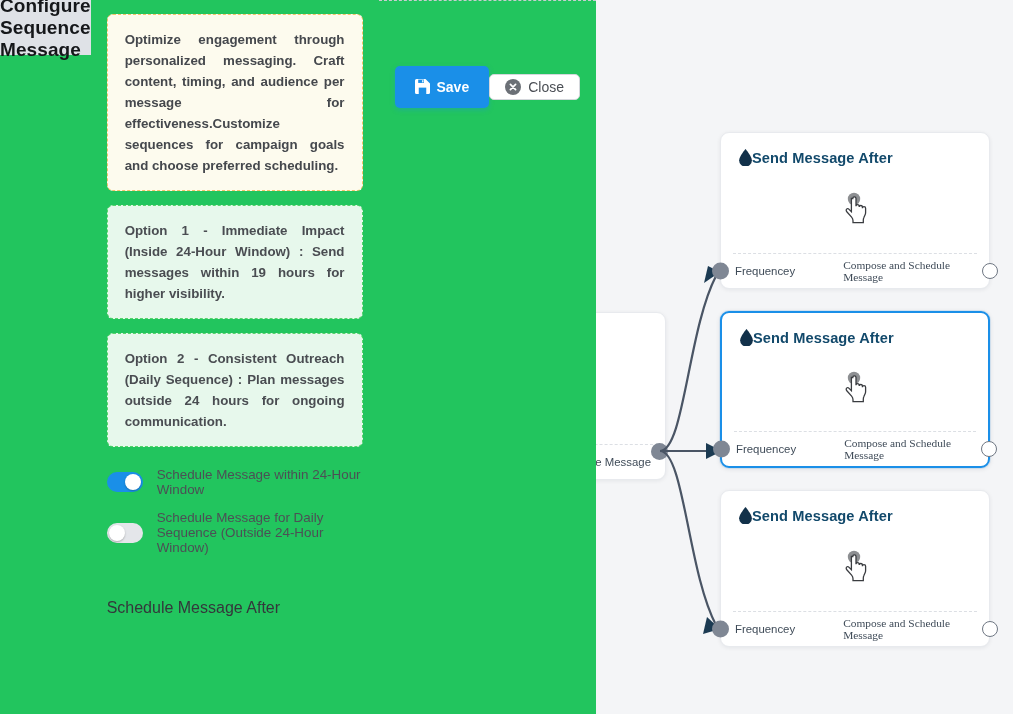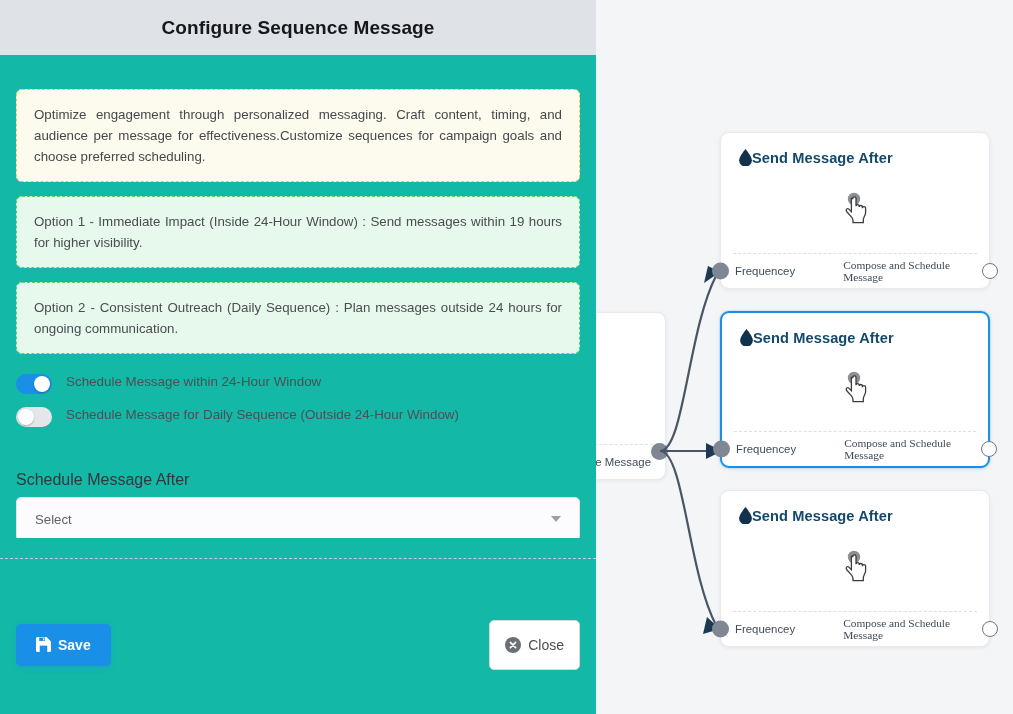--- a/index.html
+++ b/index.html
@@ -15,26 +15,24 @@
     position: relative;
   }
 
   
   .app { position: absolute; inset: 0; display: flex; }
 
   
   .panel {
     width: 596px;
     height: 714px;
-    background: #14b8a6;
-    position: relative;
-    display: flex;
-    flex-direction: column;
+    background: #22c55e;
+    position: relative;
+    display: flex;
     flex: 0 0 596px;
-    gap: 20px;
   }
   .panel-header {
     height: 55px;
     background: #dfe2e7;
     display: flex;
     align-items: center;
     justify-content: center;
     flex: 0 0 55px;
   }
   .panel-title {
@@ -51,38 +49,40 @@
   }
 
   .note {
     border-radius: 6px;
     padding: 14px 17px;
     box-sizing: border-box;
     font-size: 13.3px;
     line-height: 21px;
     text-align: justify;
     color: #45484d;
+    font-weight: bold;
   }
   .note-info {
     border: 1.6px dashed #f5c268;
     background: #fdfbee;
     margin-bottom: 14px;
   }
   .note-green {
     border: 1.6px dashed #55d46a;
     background: #e7f8ec;
     margin-bottom: 14px;
     color: #4a4d52;
   }
   .note-green:last-of-type { margin-bottom: 0; }
 
   
   .toggles { margin-top: 20px; }
   .toggle-row {
     display: flex;
+    align-items: center;
     margin-bottom: 13px;
   }
   .switch {
     width: 36px;
     height: 20px;
     border-radius: 10px;
     position: relative;
     flex: 0 0 36px;
     transition: background .15s;
   }
@@ -162,21 +162,21 @@
     color: #ffffff;
     font-weight: bold;
     height: 42px;
     padding: 0 20px;
     border: none;
     box-shadow: 0 2px 5px rgba(26,143,232,.35);
   }
   .btn-close {
     background: #ffffff;
     color: #4b4f55;
-    height: 50px;
+    height: 26px;
     padding: 0 15px;
     border: 1px solid #d4d7dc;
   }
   .icon-save { width: 15px; height: 15px; display: block; }
   .icon-close { width: 16px; height: 16px; display: block; }
 
   
   .canvas {
     flex: 1 1 auto;
     position: relative;
@@ -325,24 +325,20 @@
         <div class="toggle-row">
           <div class="switch off">
             <div class="knob"></div>
           </div>
           <div class="toggle-label">Schedule Message for Daily Sequence (Outside 24-Hour Window)</div>
         </div>
       </div>
 
       <div class="field">
         <div class="field-label">Schedule Message After</div>
-        <div class="select">
-          <div class="select-value">Select</div>
-          <div class="caret"></div>
-        </div>
       </div>
 
     </div>
 
     <div class="panel-footer">
       <button class="btn btn-save">
         <span class="icon-save">
           <svg viewBox="0 0 16 16" width="15" height="15" aria-hidden="true">
             <path fill="#ffffff" d="M1.6 0h9.6L16 4.8V14.4A1.6 1.6 0 0 1 14.4 16H1.6A1.6 1.6 0 0 1 0 14.4V1.6A1.6 1.6 0 0 1 1.6 0z"></path>
             <path fill="#1a8fe8" d="M4 9.2h8V16H4z"></path>

